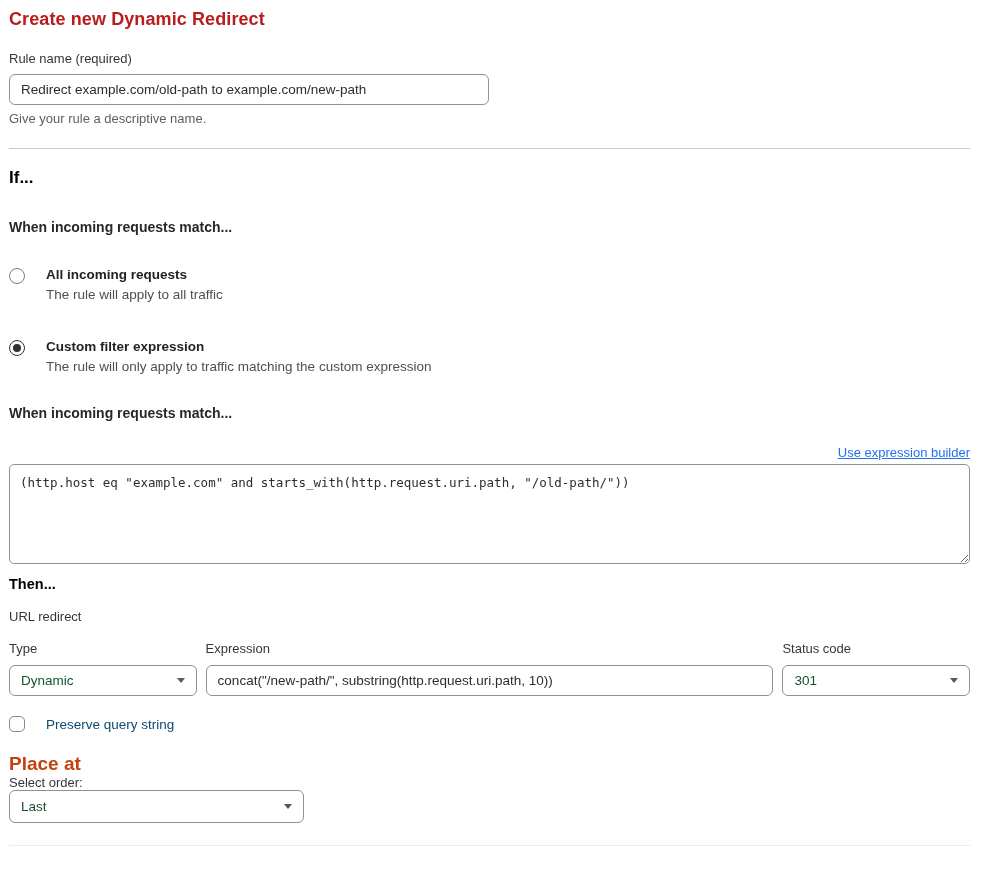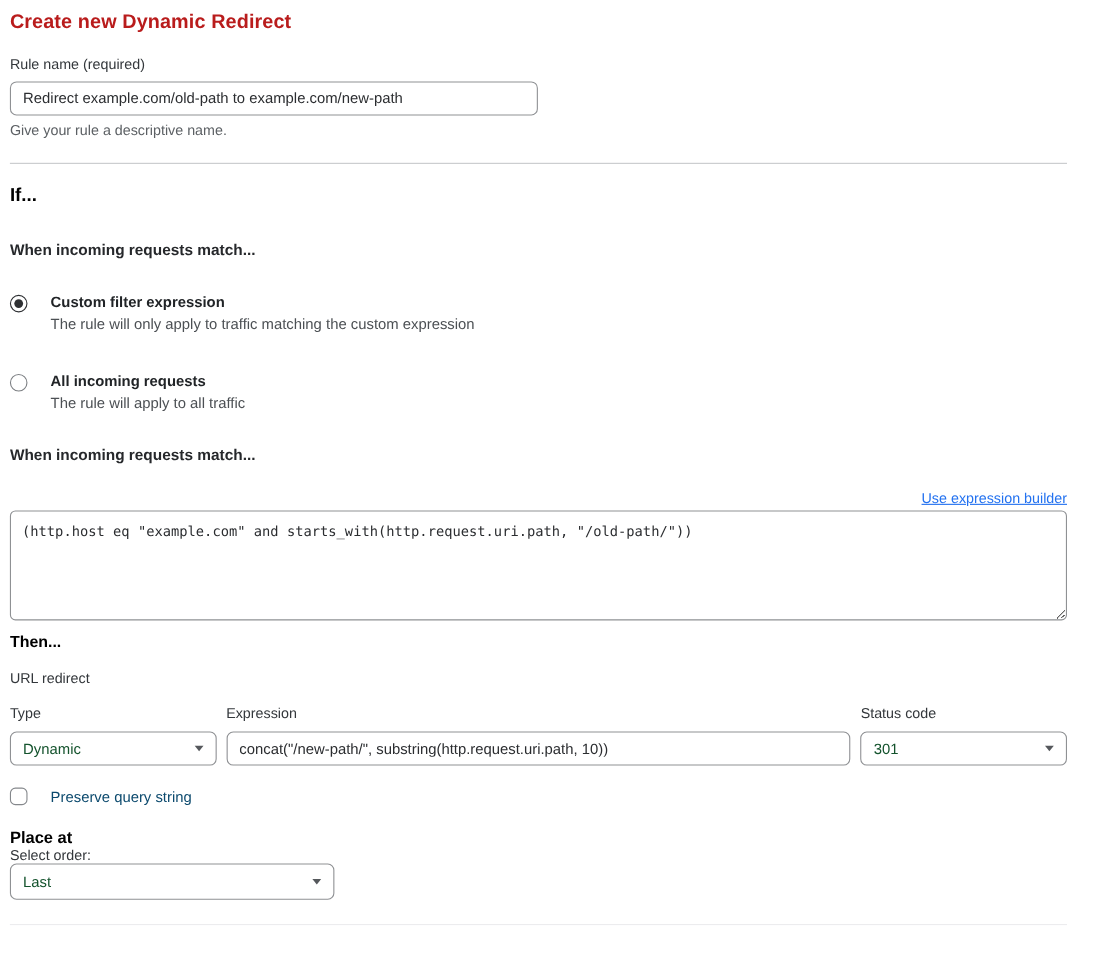--- a/index.html
+++ b/index.html
@@ -92,21 +92,21 @@
     font-family: "Liberation Sans", sans-serif; outline: none; background: #fff;
   }
 
   .checkbox-row { display: flex; align-items: center; margin-top: 20px; }
   .checkbox {
     width: 16px; height: 16px; border: 1px solid #85888c; border-radius: 5px;
     background: #fff; flex: 0 0 16px; cursor: pointer;
   }
   .checkbox-label { font-size: 13.5px; color: #0c4a6e; margin-left: 21px; }
 
-  .h-place { font-size: 15px; font-weight: bold; margin-top: 21px; color: #000000; }
+  .h-place { font-size: 19px; font-weight: bold; margin-top: 21px; color: #c2410c; }
   .order-label { font-size: 13px; color: #33373b; }
   .order-select { width: 295px; margin-top: 0; height: 33px; border-radius: 6px; }
 </style>
 </head>
 <body>
 
 <div class="wrap">
   <div class="content">
 
     <h1 class="page-title">Create new Dynamic Redirect</h1>
@@ -114,32 +114,32 @@
     <div class="field-label">Rule name (required)</div>
     <input class="text-input" type="text" value="Redirect example.com/old-path to example.com/new-path" style="">
     <div class="helper">Give your rule a descriptive name.</div>
 
     <hr class="divider">
 
     <h2 class="h-if">If...</h2>
     <h3 class="h-section">When incoming requests match...</h3>
 
     <div class="radio-row">
+      <span class="radio"></span>
+      <span class="radio-texts">
+        <div class="radio-label">All incoming requests</div>
+        <div class="radio-desc">The rule will apply to all traffic</div>
+      </span>
+    </div>
+
+    <div class="radio-row">
       <span class="radio checked"></span>
       <span class="radio-texts">
         <div class="radio-label">Custom filter expression</div>
         <div class="radio-desc">The rule will only apply to traffic matching the custom expression</div>
-      </span>
-    </div>
-
-    <div class="radio-row">
-      <span class="radio"></span>
-      <span class="radio-texts">
-        <div class="radio-label">All incoming requests</div>
-        <div class="radio-desc">The rule will apply to all traffic</div>
       </span>
     </div>
 
     <h3 class="h-section">When incoming requests match...</h3>
 
     <div class="builder-row">
       <a class="builder-link">Use expression builder</a>
     </div>
 
     <textarea class="expr-textarea" spellcheck="false" style="">(http.host eq "example.com" and starts_with(http.request.uri.path, "/old-path/"))</textarea>

